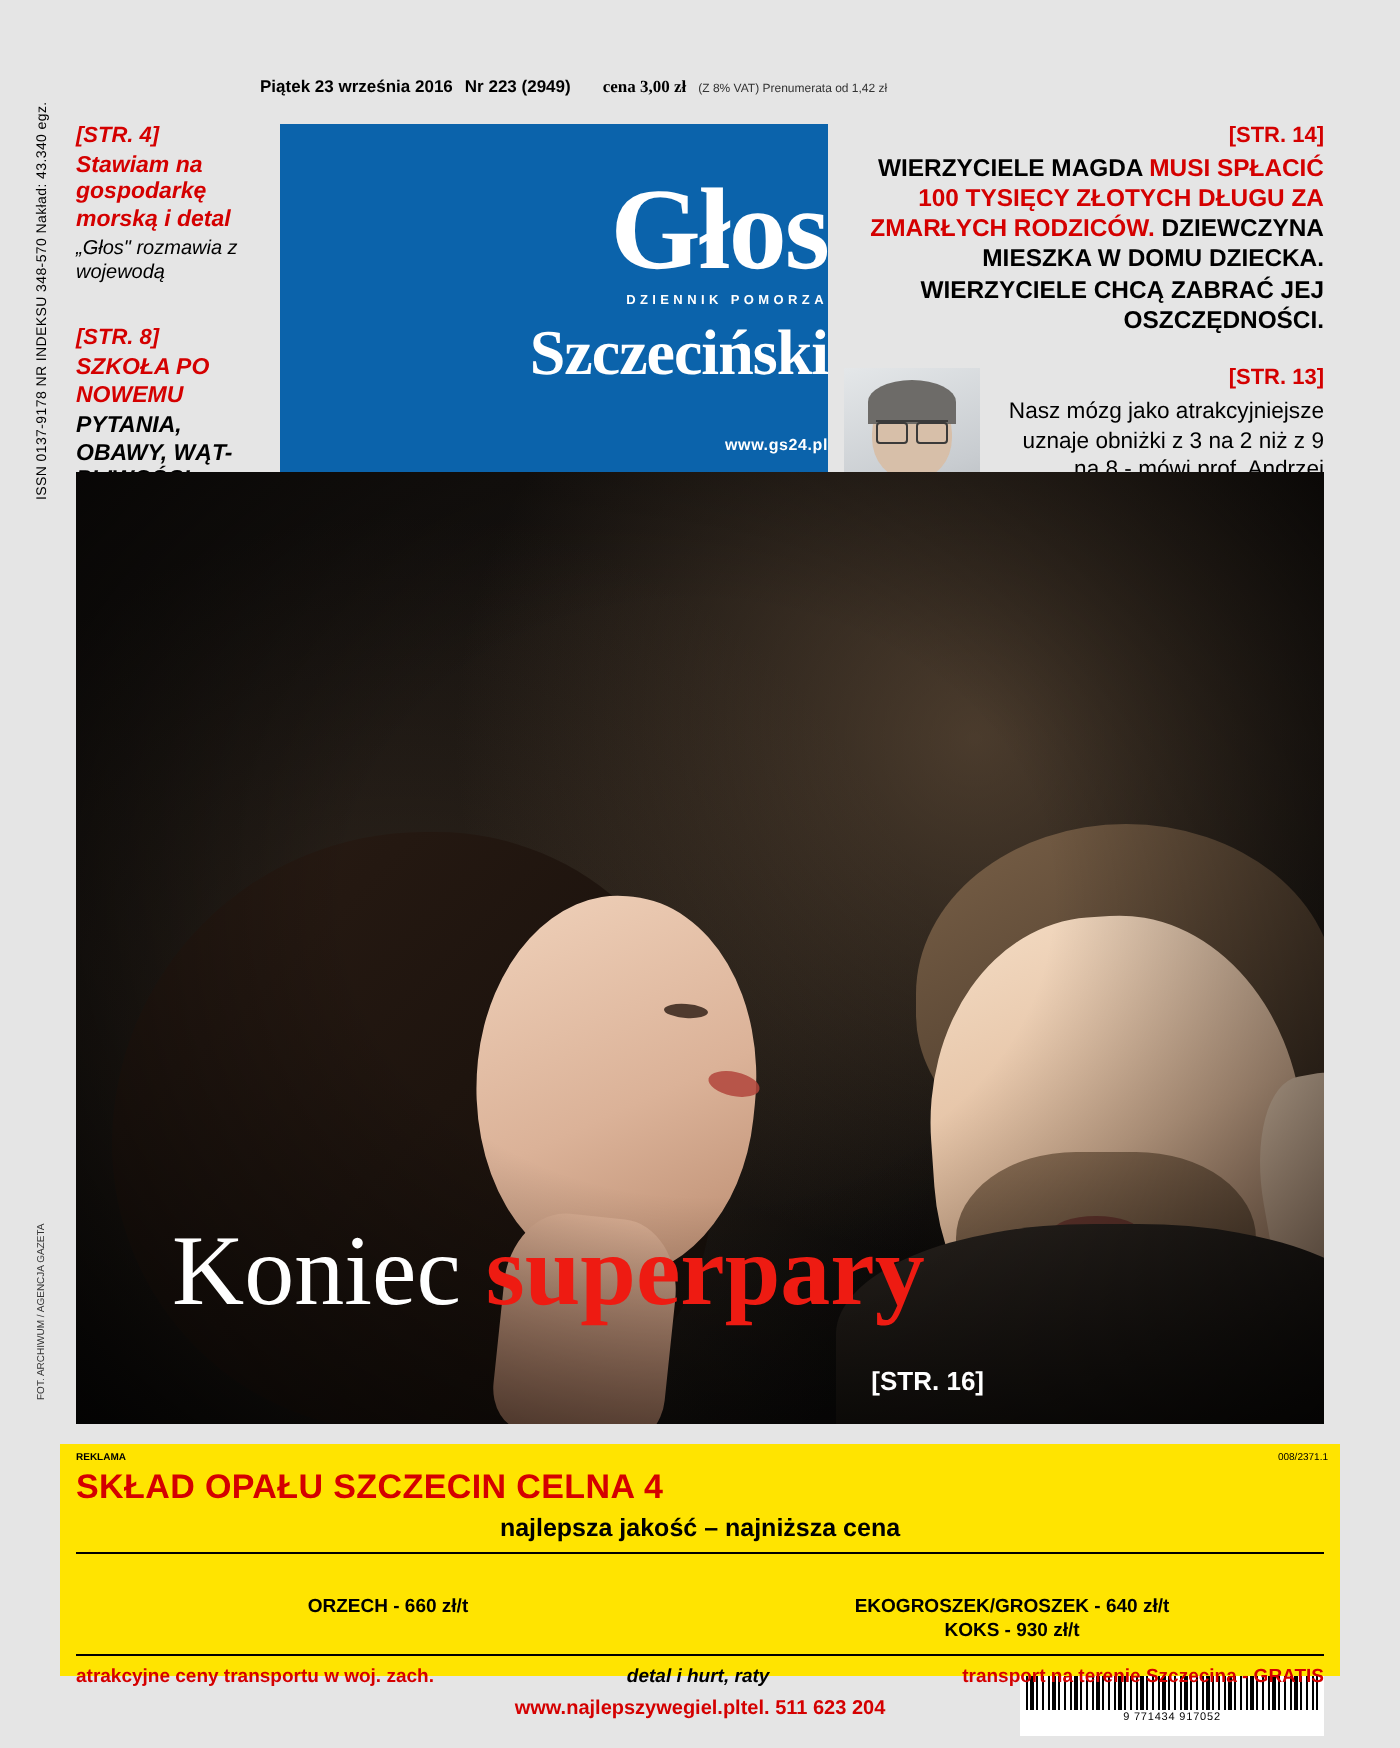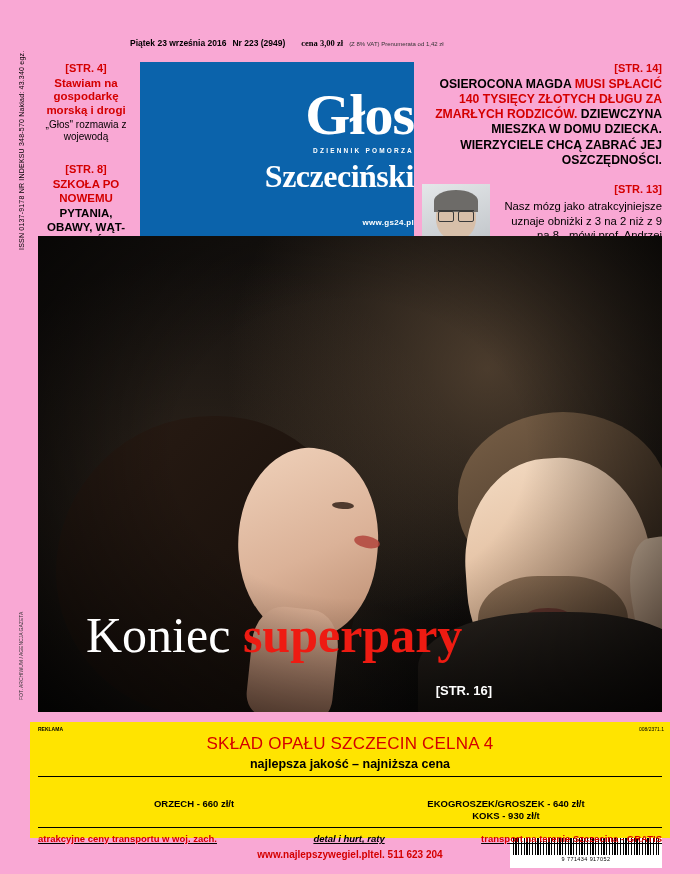--- a/index.html
+++ b/index.html
@@ -5,21 +5,21 @@
   * { box-sizing: border-box; }
   html, body {
     margin: 0; padding: 0;
     background: #ffffff;
     font-family: "Liberation Sans", sans-serif;
   }
   .page {
     position: relative;
     width: 700px;
     height: 874px;
-    background: #f9a8d4;
+    background: #e5e5e5;
     overflow: hidden;
   }
 
   
   .topbar {
     position: absolute;
     left: 130px; top: 38px;
     width: 440px; height: 16px;
     font-size: 8.5px;
     color: #000;
@@ -54,21 +54,22 @@
     font-size: 5px;
     color: #333;
     white-space: nowrap;
   }
 
   
   .left-col {
     position: absolute;
     left: 38px; top: 62px;
     width: 96px;
-    text-align: center;
+    text-align: left;
+    font-style: italic;
   }
   .teaser { margin-bottom: 20px; }
   .teaser .strnum {
     color: #d40000;
     font-weight: bold;
     font-size: 11px;
     line-height: 1.15;
     margin-bottom: 2px;
   }
   .teaser .head {
@@ -402,22 +403,21 @@
   .ad .reklama {
     font-size: 5px;
     font-weight: bold;
   }
   .ad .ad-code {
     position: absolute;
     right: 6px; top: 4px;
     font-size: 5px;
   }
   .ad .ad-title {
-    text-align: center;
-    font-weight: normal;
+    font-weight: bold;
     font-size: 17px;
     color: #d40000;
     margin-top: 2px;
     letter-spacing: .2px;
   }
   .ad .ad-sub {
     text-align: center;
     font-weight: bold;
     font-size: 12.5px;
     color: #000;
@@ -435,21 +435,20 @@
   }
   .ad-grid .col { flex: 1; text-align: center; }
   .ad-grid .col div { margin: 1px 0; }
   .ad-bottom {
     display: flex;
     justify-content: space-between;
     align-items: center;
     font-size: 9.5px;
     font-weight: bold;
     margin-top: 5px;
-    text-decoration: underline;
   }
   .ad-bottom .red { color: #d40000; }
   .ad-bottom .it { font-style: italic; }
   .ad-last {
     display: flex;
     justify-content: center;
     font-size: 10px;
     font-weight: bold;
     color: #d40000;
     margin-top: 5px;
@@ -466,42 +465,42 @@
     <span class="price">cena 3,00 zł</span>
     <span class="price-note">(Z 8% VAT) Prenumerata od 1,42 zł</span>
   </div>
 
   <div class="vertical-issn">ISSN 0137-9178  NR INDEKSU 348-570 Nakład: 43.340 egz.</div>
   <div class="vertical-issn-2">FOT. ARCHIWUM / AGENCJA GAZETA</div>
 
   <div class="left-col">
     <div class="teaser">
       <div class="strnum">[STR. 4]</div>
-      <div class="head">Stawiam na gospodarkę morską i drogi</div>
+      <div class="head">Stawiam na gospodarkę morską i detal</div>
       <div class="sub">„Głos" rozmawia z wojewodą</div>
     </div>
     <div class="teaser">
       <div class="strnum">[STR. 8]</div>
       <div class="head">SZKOŁA PO NOWEMU</div>
       <div class="head-black">PYTANIA, OBAWY, WĄT-PLIWOŚCI</div>
     </div>
   </div>
 
   <div class="logobox">
     <div class="glos">Głos</div>
     <div class="dziennik">DZIENNIK POMORZA</div>
     <div class="szczecinski">Szczeciński</div>
     <div class="www">www.gs24.pl</div>
     <div class="magazyn">MAGAZYN</div>
   </div>
 
   <div class="right-col">
     <div class="strnum">[STR. 14]</div>
     <div class="lead">
-      <span>OSIEROCONA MAGDA </span><span class="red">MUSI SPŁACIĆ 140 TYSIĘCY ZŁOTYCH DŁUGU ZA ZMARŁYCH RODZICÓW.</span><span> DZIEWCZYNA MIESZKA W DOMU DZIECKA. WIERZYCIELE CHCĄ ZABRAĆ JEJ OSZCZĘDNOŚCI.</span>
+      <span>WIERZYCIELE MAGDA </span><span class="red">MUSI SPŁACIĆ 100 TYSIĘCY ZŁOTYCH DŁUGU ZA ZMARŁYCH RODZICÓW.</span><span> DZIEWCZYNA MIESZKA W DOMU DZIECKA. WIERZYCIELE CHCĄ ZABRAĆ JEJ OSZCZĘDNOŚCI.</span>
     </div>
 
     <div class="portrait-row">
       <div class="portrait">
         <div class="bg"></div>
         <div class="head-shape"></div>
         <div class="hair"></div>
         <div class="glasses"></div>
         <div class="shoulders"></div>
         <div class="shirt"></div>

